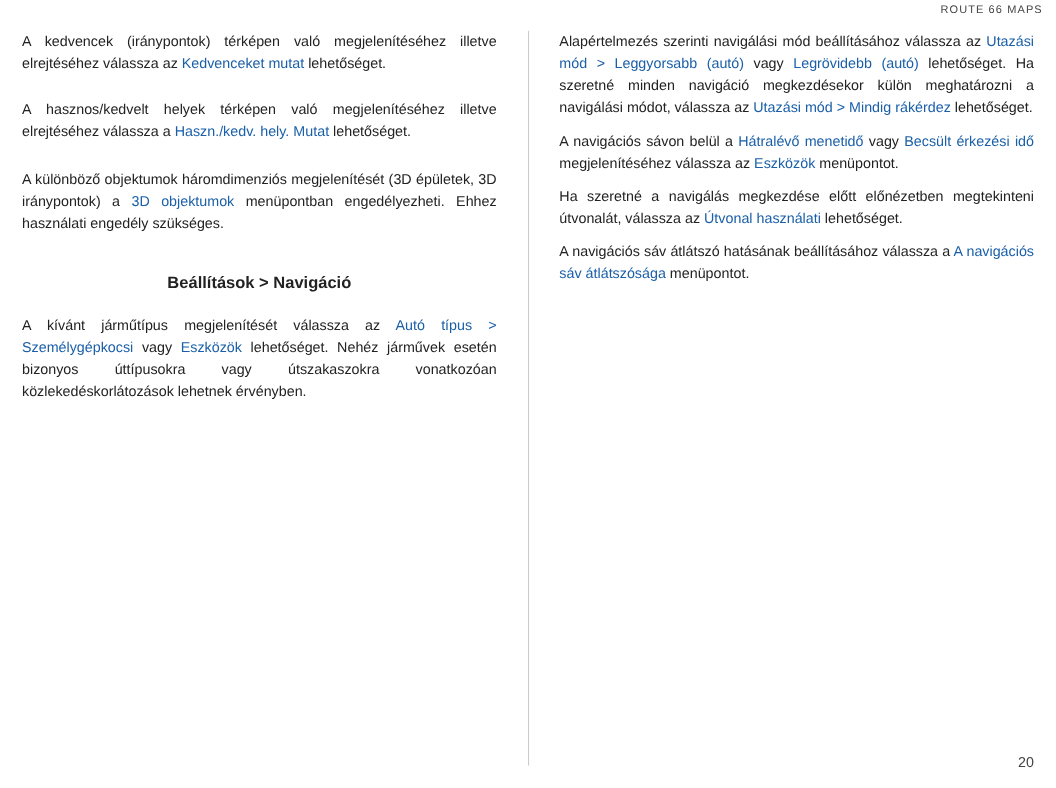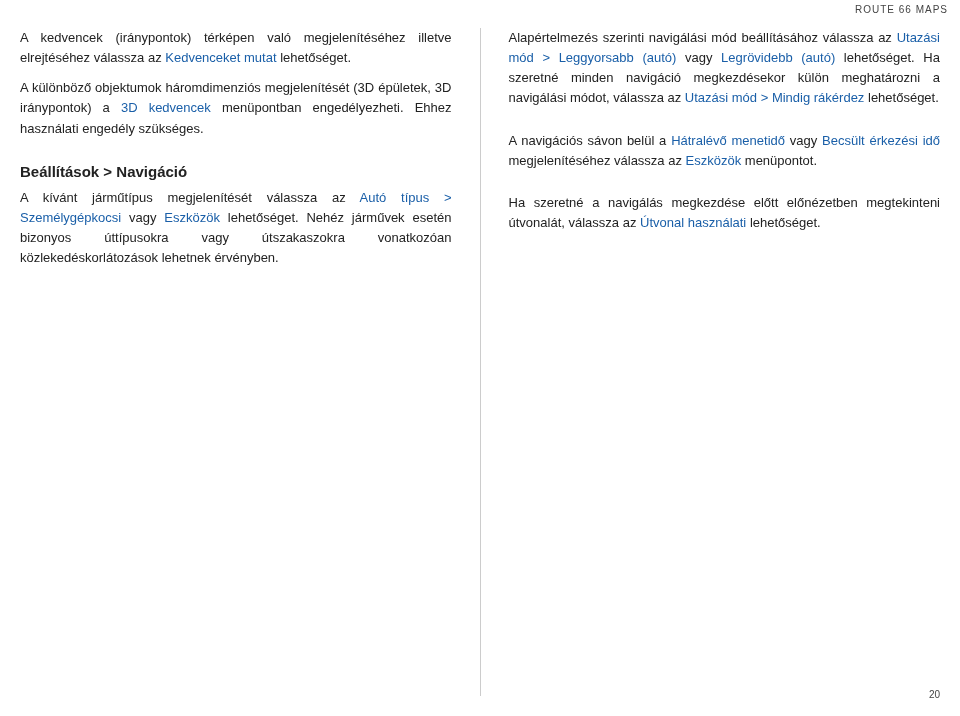--- a/index.html
+++ b/index.html
@@ -31,27 +31,27 @@
       display: flex;
       flex-direction: row;
       padding: 28px 20px 20px 20px;
       gap: 24px;
       height: 100%;
     }
     .left-col {
       flex: 1;
       display: flex;
       flex-direction: column;
-      gap: 0;
+      gap: 12px;
     }
     .right-col {
       flex: 1;
       display: flex;
       flex-direction: column;
-      gap: 12px;
+      gap: 0;
     }
     .divider {
       width: 1px;
       background: #ccc;
       margin: 0 4px;
       align-self: stretch;
     }
     p {
       margin-bottom: 10px;
       line-height: 1.55;
@@ -60,47 +60,51 @@
     .link {
       color: #1a5fa8;
       text-decoration: none;
     }
     h2 {
       font-size: 15px;
       font-weight: bold;
       color: #222;
       margin-top: 14px;
       margin-bottom: 8px;
+      text-align: center;
     }
     .page-number {
       position: absolute;
       bottom: 16px;
       right: 20px;
-      font-size: 10px;
+      font-size: 13px;
       color: #444;
     }
   </style>
 </head>
 <body>
 
 <div class="header">
   <span>ROUTE 66 MAPS</span>
 </div>
 
 <div class="content-area">
 
   <div class="left-col">
 
     <p>
       <span>A kedvencek (iránypontok) térképen való megjelenítéséhez illetve elrejtéséhez válassza az </span><a class="link">Kedvenceket mutat</a><span> lehetőséget.</span>
     </p>
 
+    <p>
+      <span>A hasznos/kedvelt helyek térképen való megjelenítéséhez illetve elrejtéséhez válassza a </span><a class="link">Haszn./kedv. hely.</a> <a class="link">Mutat</a><span> lehetőséget.</span>
+    </p>
 
     <p>
-      <span>A különböző objektumok háromdimenziós megjelenítését (3D épületek, 3D iránypontok) a </span><a class="link">3D kedvencek</a><span> menüpontban engedélyezheti. Ehhez használati engedély szükséges.</span>
+      <span>A különböző objektumok háromdimenziós megjelenítését (3D épületek, 3D iránypontok) a </span><a class="link">3D objektumok</a><span> menüpontban engedélyezheti. Ehhez használati engedély szükséges.</span>
     </p>
 
     <h2>Beállítások &gt; Navigáció</h2>
 
 
     <p>
       <span>A kívánt járműtípus megjelenítését válassza az </span><a class="link">Autó típus &gt; Személygépkocsi</a> <span>vagy</span> <a class="link">Eszközök</a><span> lehetőséget. Nehéz járművek esetén bizonyos úttípusokra vagy útszakaszokra vonatkozóan közlekedéskorlátozások lehetnek érvényben.</span>
     </p>
 
   </div>
@@ -116,17 +120,20 @@
 
     <p>
       <span>A navigációs sávon belül a </span><a class="link">Hátralévő menetidő</a> <span>vagy</span> <a class="link">Becsült érkezési idő</a><span> megjelenítéséhez válassza az </span><a class="link">Eszközök</a><span> menüpontot.</span>
     </p>
 
     <p>
       <span>Ha szeretné a navigálás megkezdése előtt előnézetben megtekinteni útvonalát, válassza az </span><a class="link">Útvonal használati</a><span> lehetőséget.</span>
     </p>
 
 
+    <p>
+      <span>A navigációs sáv átlátszó hatásának beállításához válassza a </span><a class="link">A navigációs sáv átlátszósága</a><span> menüpontot.</span>
+    </p>
 
   </div>
 </div>
 
 <div class="page-number">20</div>
 
 </body></html>

